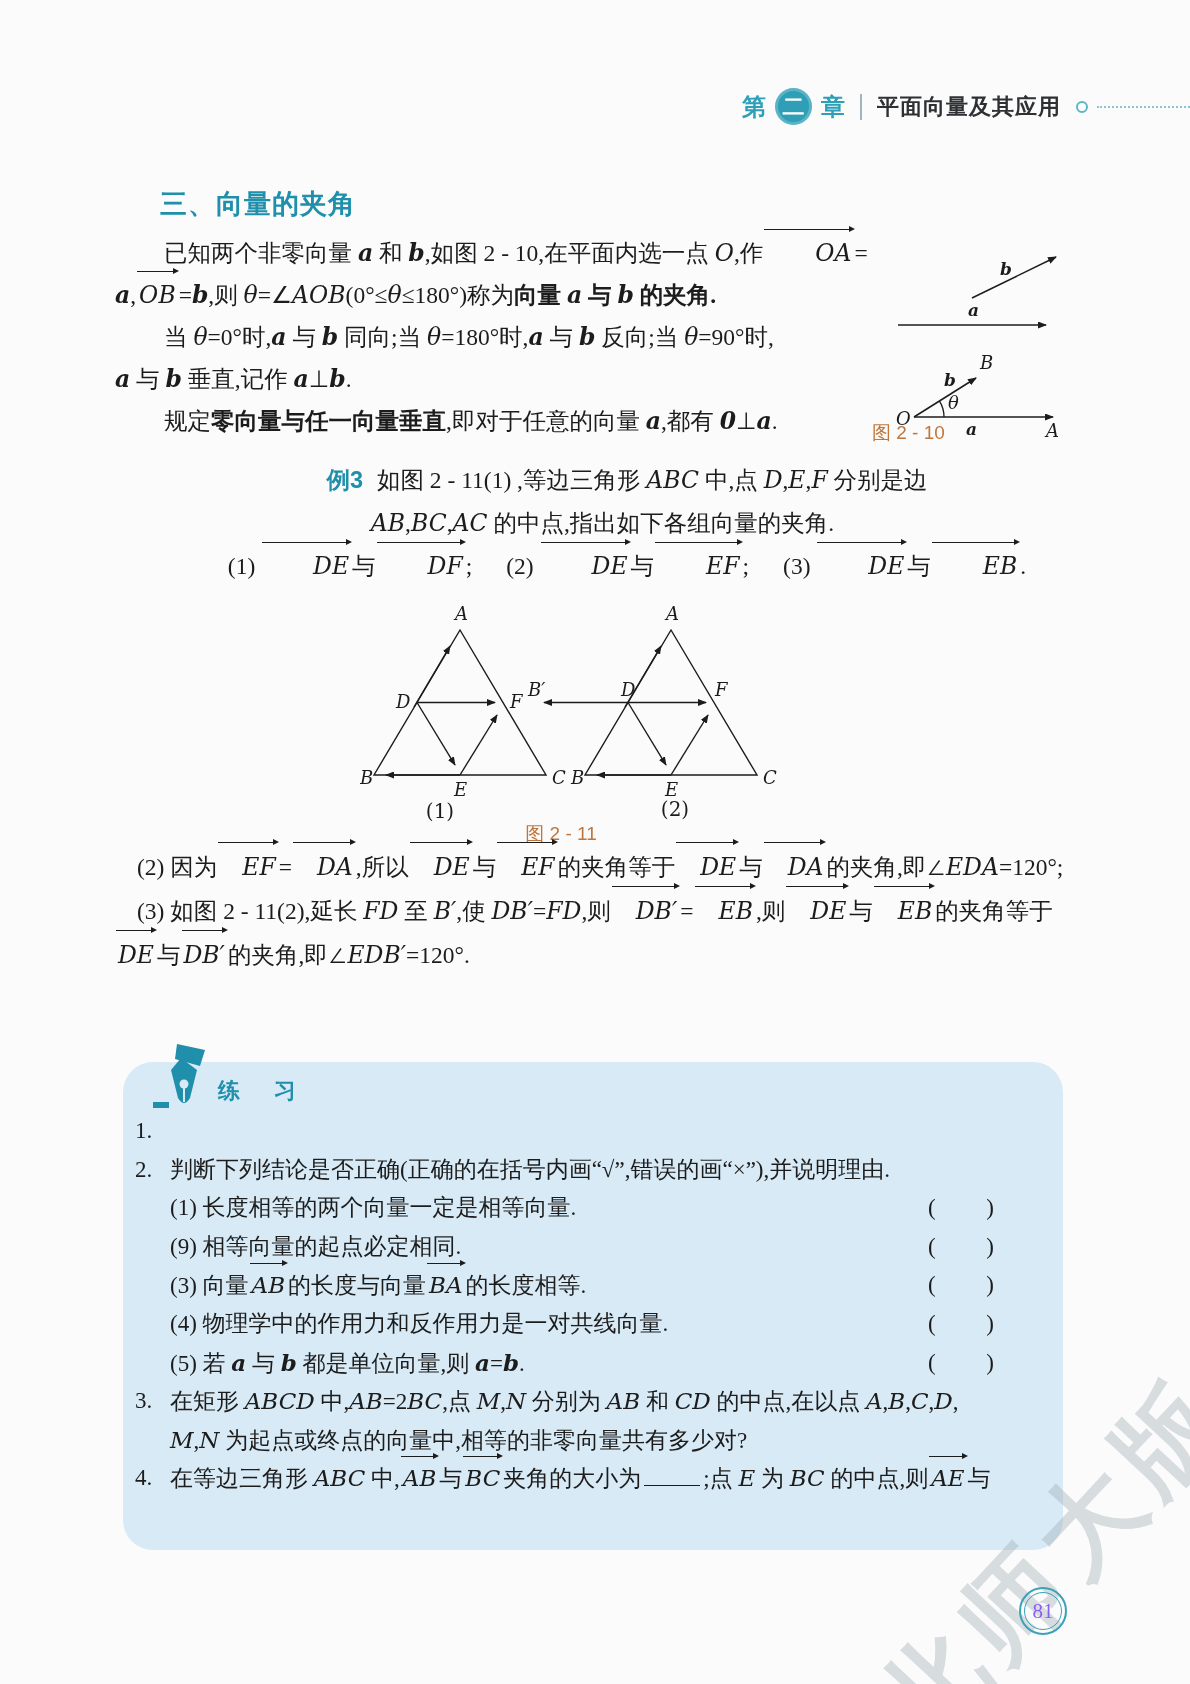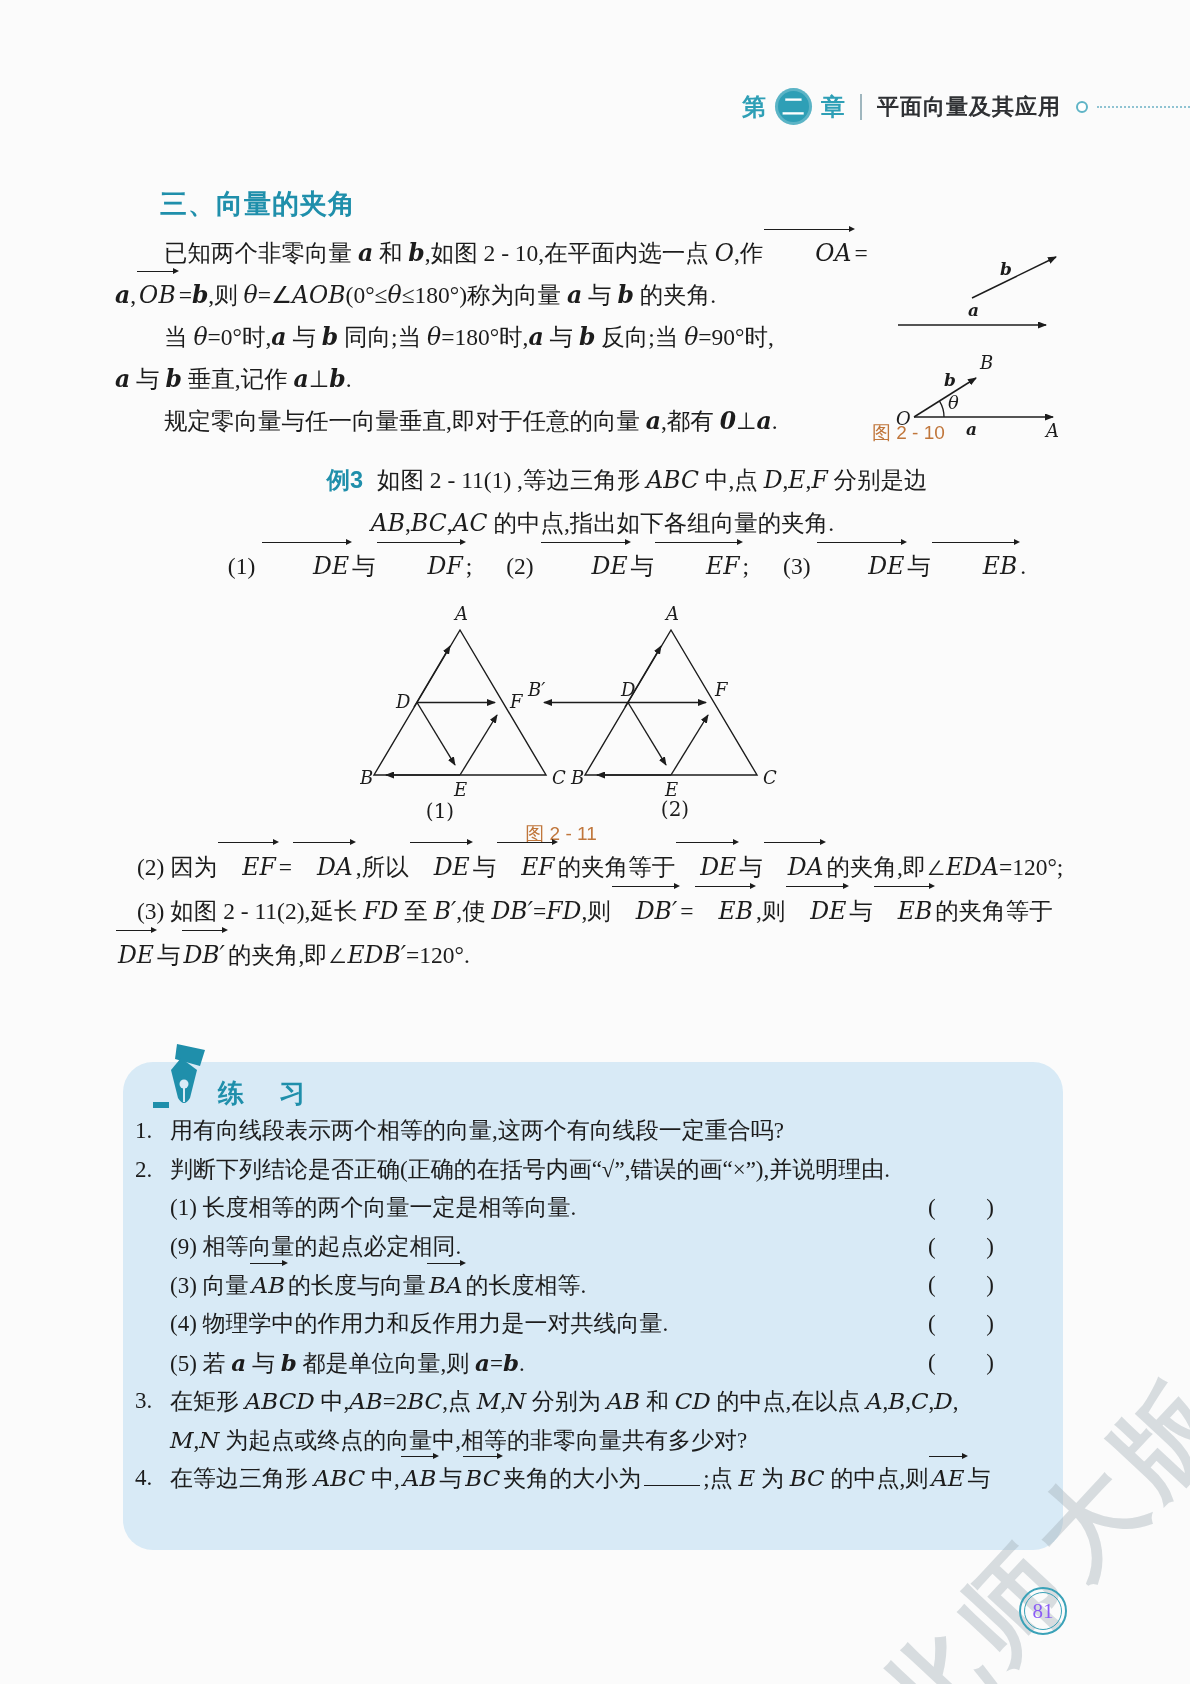--- a/index.html
+++ b/index.html
@@ -20,39 +20,39 @@
                  font-family:"Liberation Sans",sans-serif;letter-spacing:1px;}
   
   .tgroup{position:absolute;left:115px;width:975px;font-size:23.5px;}
   #text1{top:232px;} #text1 .tline{height:42px;line-height:42px;}
   #example{top:459px;} #example .tline{height:43px;line-height:43px;text-align:center;}
   #solution{top:845px;} #solution .tline{height:44px;line-height:44px;}
   .tline{white-space:nowrap;}
   .ind{text-indent:49px;} .ind2{text-indent:22px;}
   .tag{color:#1F8FAB;font-weight:bold;font-family:"Liberation Sans",sans-serif;margin-right:14px;}
   .s-t{} 
-  .s-b{font-weight:normal;}
+  .s-b{font-weight:bold;}
   .s-i{font-family:"DejaVu Serif",serif;font-style:italic;}
   .s-bi{font-family:"DejaVu Serif",serif;font-style:italic;font-weight:bold;}
   .s-v{font-family:"DejaVu Serif",serif;font-style:italic;position:relative;display:inline-block;
        padding:0 2px;margin:0 1px;}
   .s-v::before{content:"";position:absolute;left:0;right:5px;top:-3px;border-top:1.4px solid #1c1c1c;}
   .s-v::after{content:"";position:absolute;right:-1px;top:-6px;width:0;height:0;
       border-left:6px solid #1c1c1c;border-top:3px solid transparent;border-bottom:3px solid transparent;}
   .blank{display:inline-block;height:0.85em;border-bottom:1.6px solid #1c1c1c;margin:0 3px;}
   .gap{display:inline-block;}
   
   .figcap{position:absolute;color:#C0763B;font-size:19px;font-family:"Liberation Sans",sans-serif;}
   .subcap{position:absolute;font-size:20px;font-family:"DejaVu Serif",serif;text-align:center;}
   svg text{font-family:"DejaVu Serif",serif;}
   .lbl{font-style:italic;font-size:18px;fill:#1c1c1c;}
   .lblb{font-style:italic;font-weight:bold;font-size:17px;fill:#1c1c1c;}
   
   #practice-box{position:absolute;left:123px;top:1062px;width:940px;height:488px;background:#D8EAF6;border-radius:30px;}
-  #practice-title{position:absolute;left:95px;top:14px;color:#1F8FAB;font-weight:bold;font-size:26px;
+  #practice-title{position:absolute;left:95px;top:14px;color:#1F8FAB;font-weight:bold;font-size:22px;
                   font-family:"Liberation Sans",sans-serif;word-spacing:28px;}
   #pen-icon{position:absolute;left:30px;top:-20px;}
   #practice-lines{position:absolute;left:12px;top:50px;right:8px;font-size:23px;}
   .pline{position:relative;height:38.6px;line-height:38.6px;padding-left:35px;white-space:nowrap;}
   .num{position:absolute;left:0;top:0;}
   .paren{position:absolute;left:793px;top:0;width:66px;display:flex;justify-content:space-between;}
   
   #page-num{position:absolute;left:1019px;top:1587px;width:44px;height:44px;border:2px solid #3AA2B8;
             border-radius:50%;display:flex;align-items:center;justify-content:center;}
   #page-num .inner{width:36px;height:36px;border:1.5px solid #3AA2B8;border-radius:50%;
@@ -169,21 +169,21 @@
   <div id="practice-box">
     <svg id="pen-icon" width="56" height="68" viewBox="0 0 56 68">
       <path d="M24 2 L52 8 L47 24 L22 17 Z" fill="#1F8FAB"></path>
       <path d="M28 16 L44 28 L37 56 Q31 66 25 56 L18 28 Z" fill="#1F8FAB"></path>
       <circle cx="31" cy="42" r="4.5" fill="#D8EAF6"></circle>
       <line x1="31" y1="46" x2="31" y2="60" stroke="#D8EAF6" stroke-width="2"></line>
       <rect x="0" y="60" width="16" height="6" fill="#1F8FAB"></rect>
     </svg>
     <div id="practice-title">练 习</div>
     <div id="practice-lines">
-        <div class="pline"><span class="num">1.</span><span class="s-t">用有向线段表示两个相等的向量,这两个有向线段一定重合吗?</span></div>
+        <div class="pline"><span class="num">1.</span></div>
         <div class="pline"><span class="num">2.</span><span class="s-t">判断下列结论是否正确(正确的在括号内画“√”,错误的画“×”),并说明理由.</span></div>
         <div class="pline"><span class="s-t">(1) 长度相等的两个向量一定是相等向量.</span><span class="paren">
             <span>(</span>
             <span>)</span>
           </span></div>
         <div class="pline"><span class="s-t">(9) 相等向量的起点必定相同.</span><span class="paren">
             <span>(</span>
             <span>)</span>
           </span></div>
         <div class="pline"><span class="s-t">(3) 向量</span><span class="s-v">AB</span><span class="s-t">的长度与向量</span><span class="s-v">BA</span><span class="s-t">的长度相等.</span><span class="paren">

